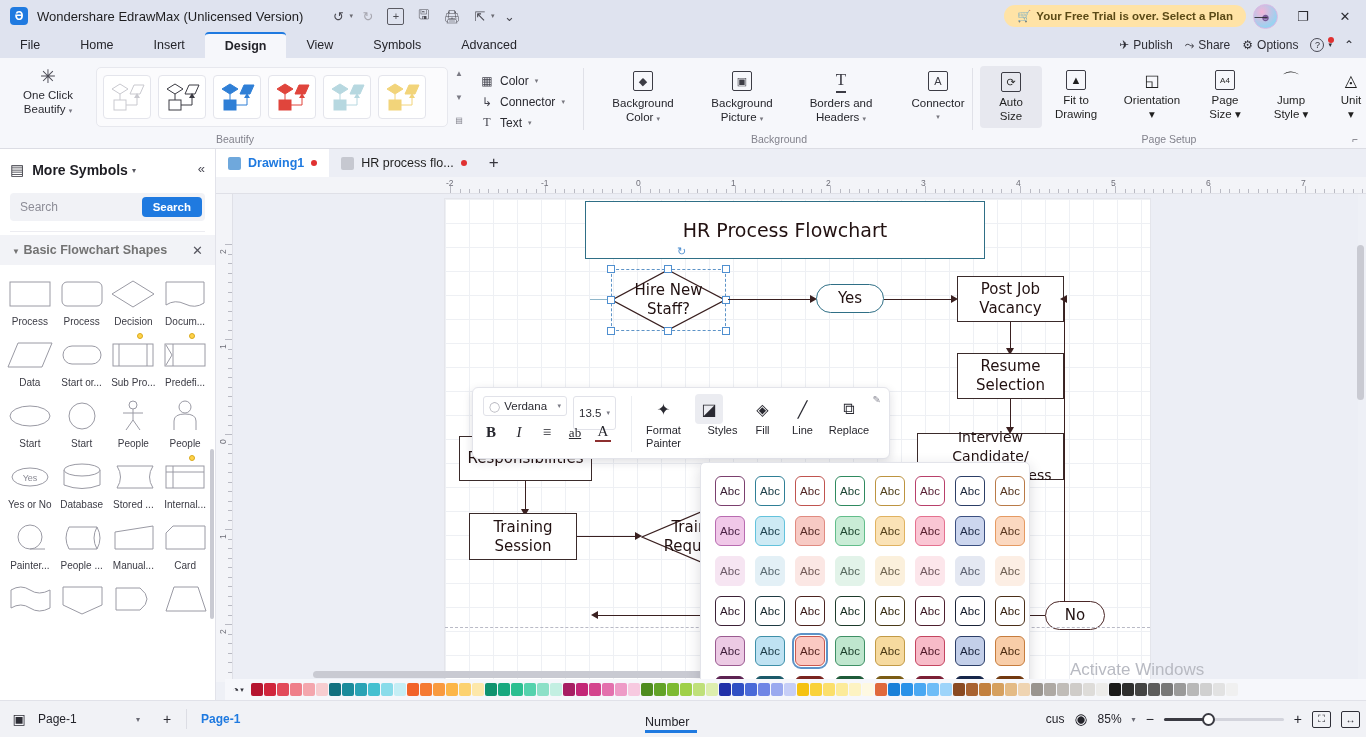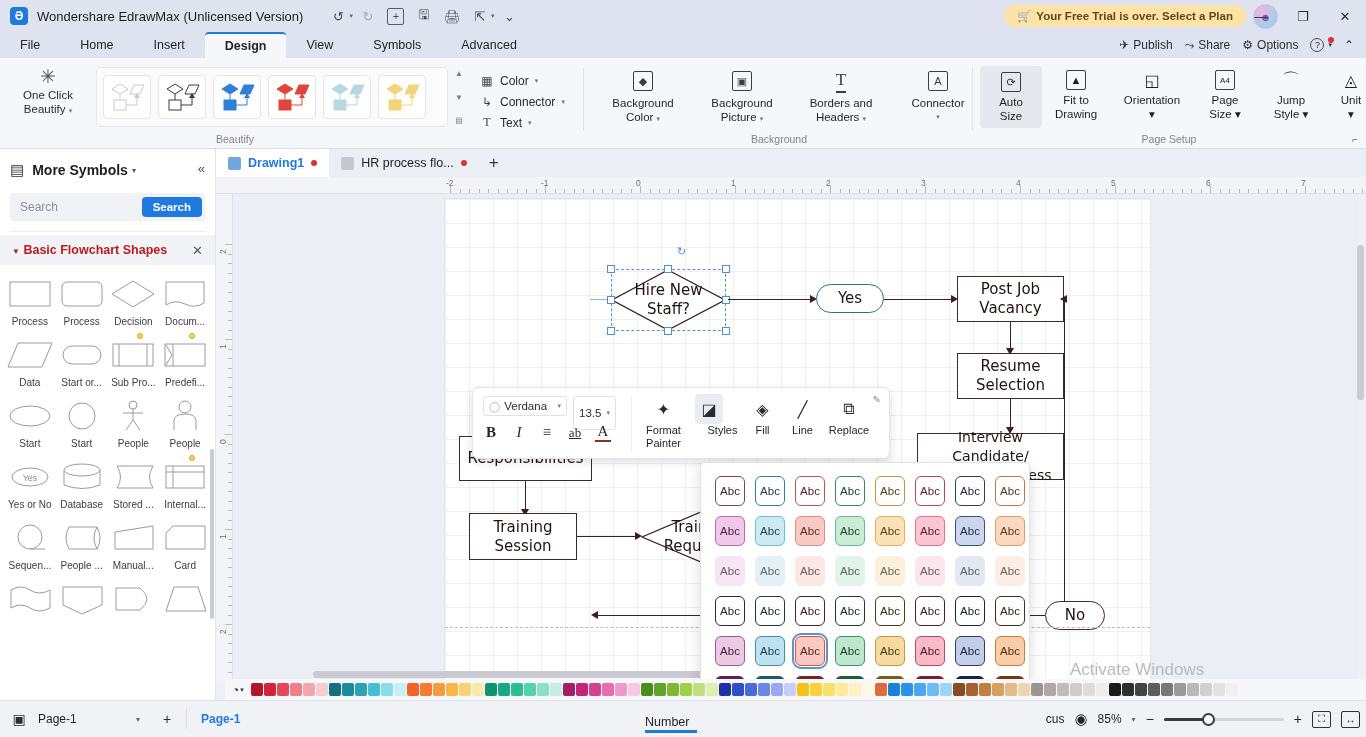--- a/index.html
+++ b/index.html
@@ -122,21 +122,21 @@
   .search-btn { background:#1f7ae0; color:#fff; font-size:11.5px; font-weight:bold;
     padding:4px 11px; border-radius:4px; margin-right:3px;}
   .divider { margin:10px 10px 0; height:1px; background:#ececf1;}
   .libraryrow { display:flex; align-items:center; justify-content:space-between; padding:8px 12px 6px;}
   .libraryrow .l { font-size:12.5px; color:#25252b;}
   .libraryrow .r { font-size:12px; color:#25252b;}
   .lib-section {
     margin:3px 0 0; height:30px; background:#f2f3f7; display:flex; align-items:center;
     padding:0 12px; justify-content:space-between;
   }
-  .lib-section .lt { font-size:12.5px; font-weight:bold; color:#b91c1c;}
+  .lib-section .lt { font-size:12.5px; font-weight:bold; color:#737373;}
   .lib-section .x { font-size:13px; color:#55555e;}
   .shapes { padding:8px 4px 0; display:grid; grid-template-columns:repeat(4,1fr); row-gap:6px;}
   .shape-cell { text-align:center; position:relative;}
   .shape-cell .sw { height:42px; display:flex;align-items:center;justify-content:center;}
   .shape-cell .sl { font-size:10px; color:#3b3b44; line-height:13px; }
   .dot-new { position:absolute; top:-1px; right:16px; width:6px;height:6px; border-radius:50%;
              background:#ffd24a; border:1px solid #d9a91c;}
   .lp-scroll { position:absolute; right:1px; top:300px; width:4px; height:170px; background:#c9cad2; border-radius:2px;}
 
   
@@ -636,21 +636,21 @@
           </div>
           <div class="sl">Internal...</div>
         </div>
         <div class="shape-cell">
           <div class="sw">
             <svg width="46" height="36">
               <circle cx="23" cy="17" r="12" fill="#fff" stroke="#9a9aa4"></circle>
               <line x1="23" y1="29" x2="38" y2="29" stroke="#9a9aa4"></line>
             </svg>
           </div>
-          <div class="sl">Sequen...</div>
+          <div class="sl">Painter...</div>
         </div>
         <div class="shape-cell">
           <div class="sw">
             <svg width="46" height="36">
               <path d="M10 7 H38 Q44 18 38 29 H10 Q4 18 10 7 Z" fill="#fff" stroke="#9a9aa4" stroke-width="1"></path>
               <path d="M38 7 Q32 18 38 29" fill="none" stroke="#9a9aa4"></path>
             </svg>
           </div>
           <div class="sl">People ...</div>
         </div>
@@ -883,20 +883,23 @@
       <span class="rtickv" style="top: 477.5px; width: 4px;"></span>
       <span class="rtickv" style="top: 487px; width: 4px;"></span>
       <span class="rtickv" style="top: 496.5px; width: 4px;"></span>
       <span class="rtickv" style="top: 506px; width: 4px;"></span>
       <span class="rtickv" style="top: 515.5px; width: 4px;"></span>
     </div>
 
   <div class="canvaswrap">
     <div class="page">
 
+      <div class="node banner" style="left:140px; top:2px; width:400px; height:58px;">
+        <span>HR Process Flowchart</span>
+      </div>
       <div class="rot-ic" style="left:232px; top:46px;">↻</div>
 
 
       <div class="conn" style="left:145px; top:100px; width:22px; height:1.2px; background:#8fb6ca;"></div>
 
       <div class="diamond-wrap" style="left:166px; top:70px; width:115px; height:62px;">
         <svg width="115" height="62">
           <polygon points="57,1 114,31 57,61 1,31" fill="#ffffff" stroke="#3a2020" stroke-width="1.3"></polygon>
         </svg>
         <div class="diamond-label" style="top:12px;">Hire New Staff?</div>

